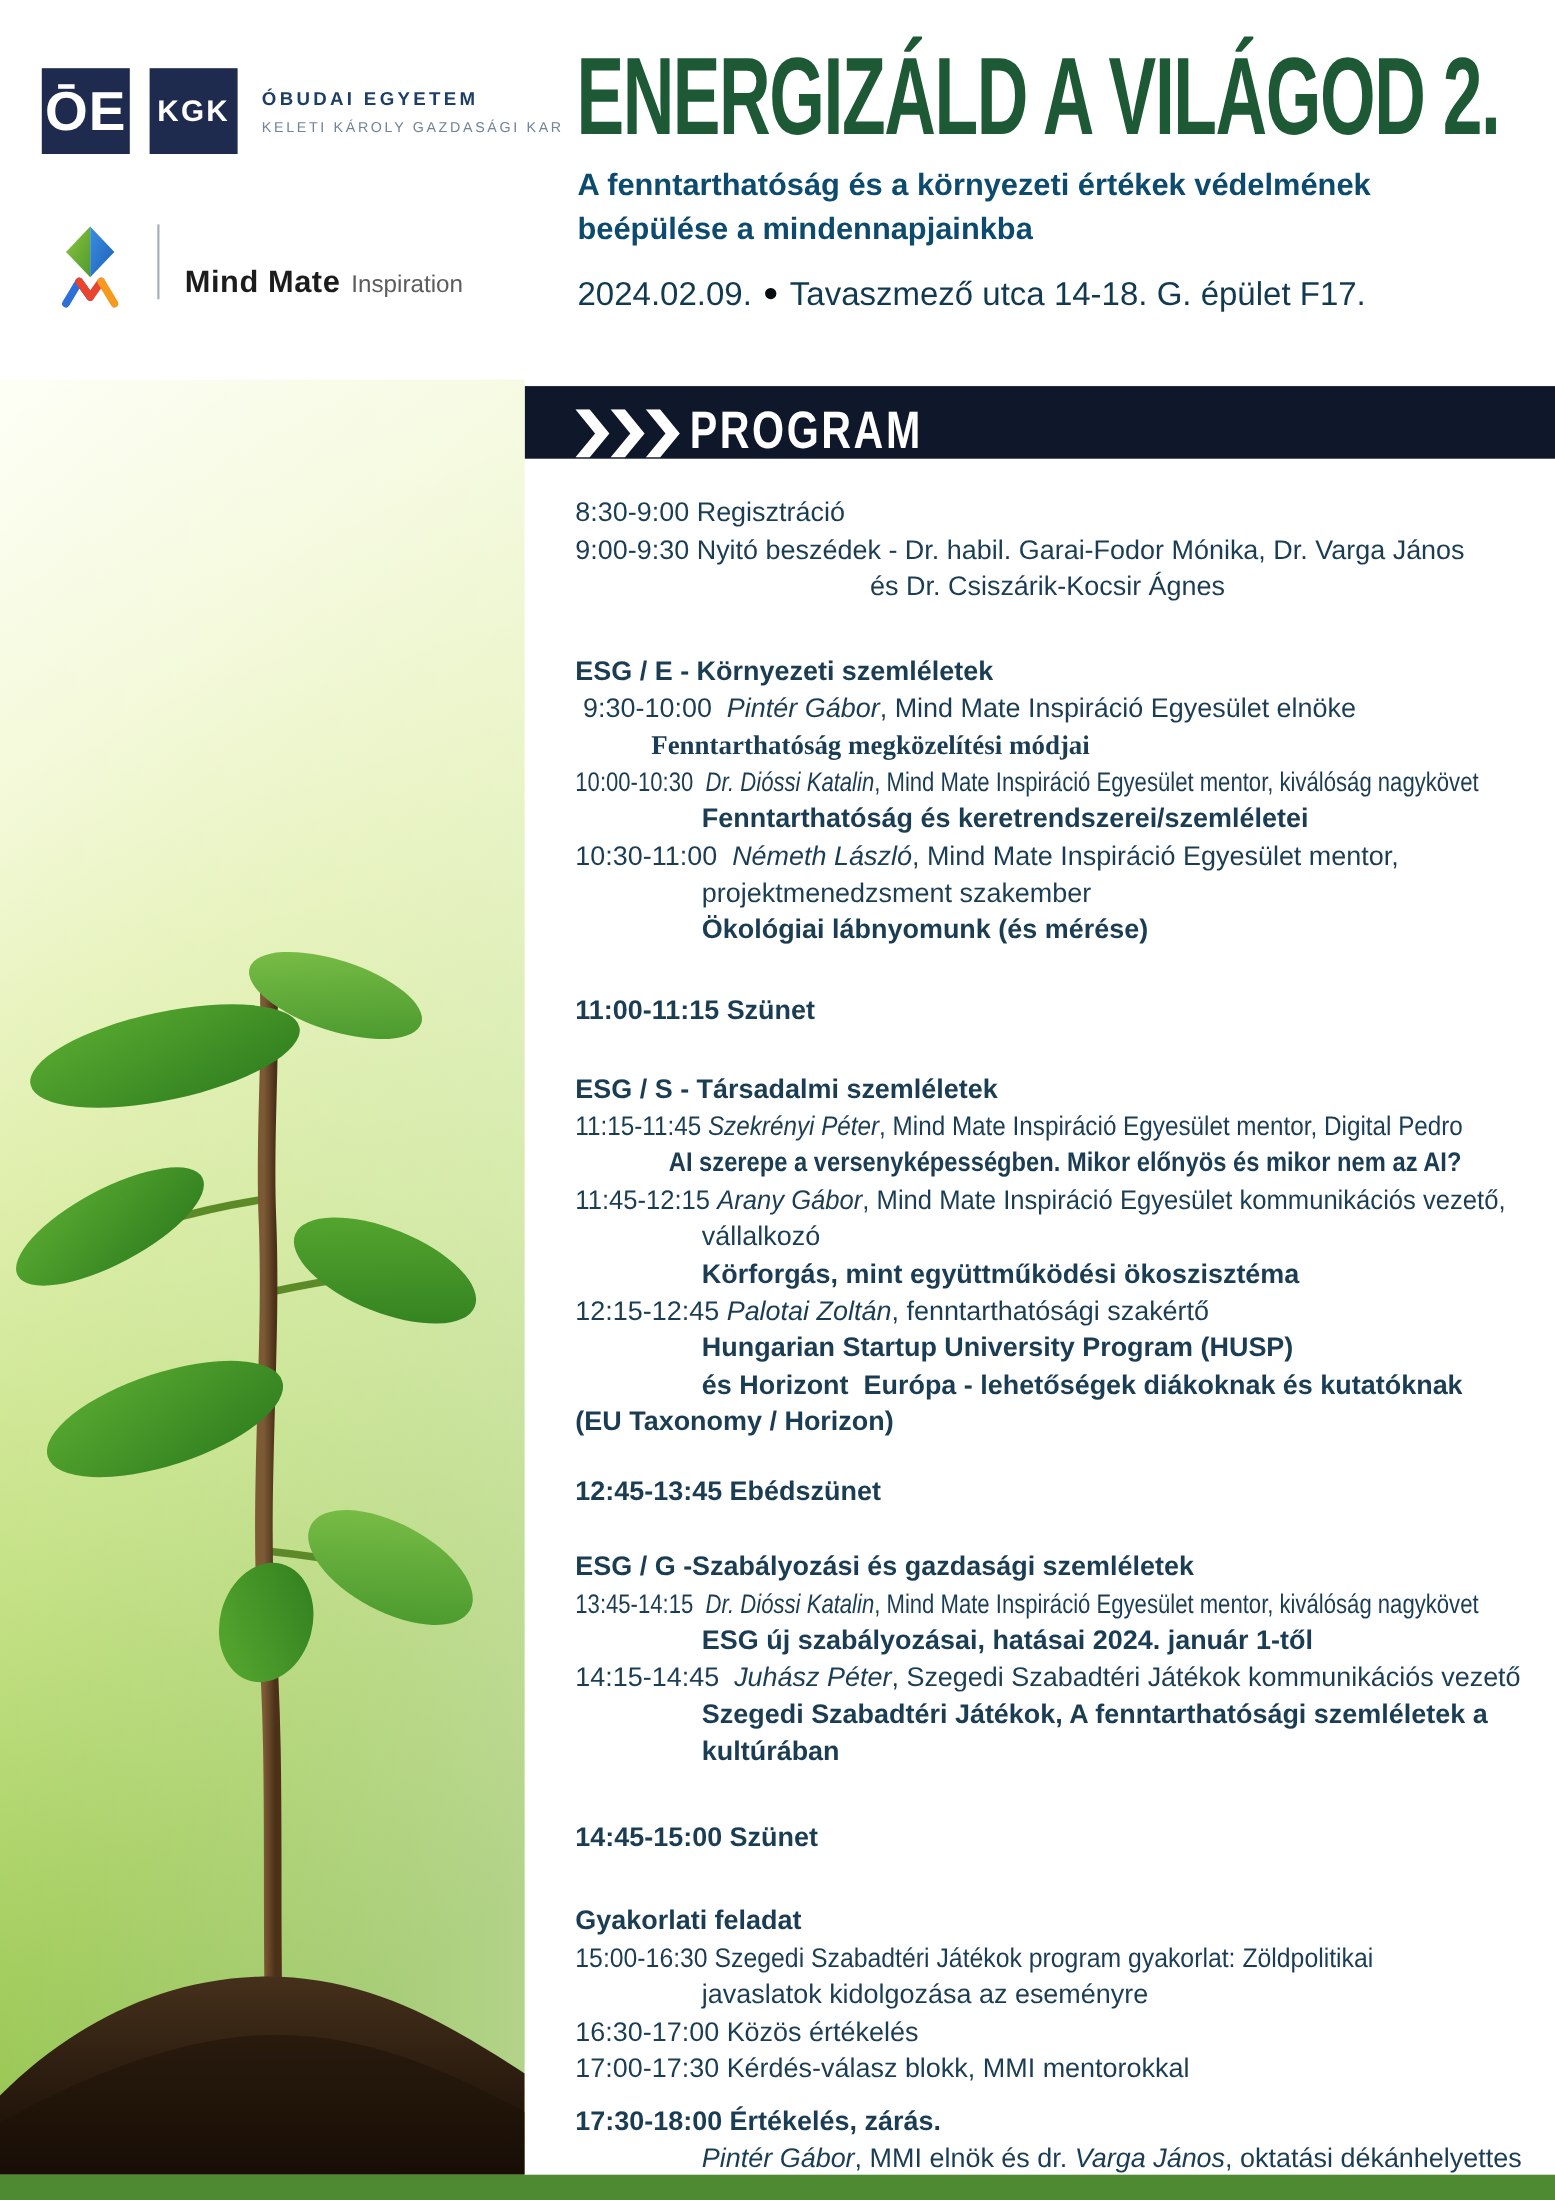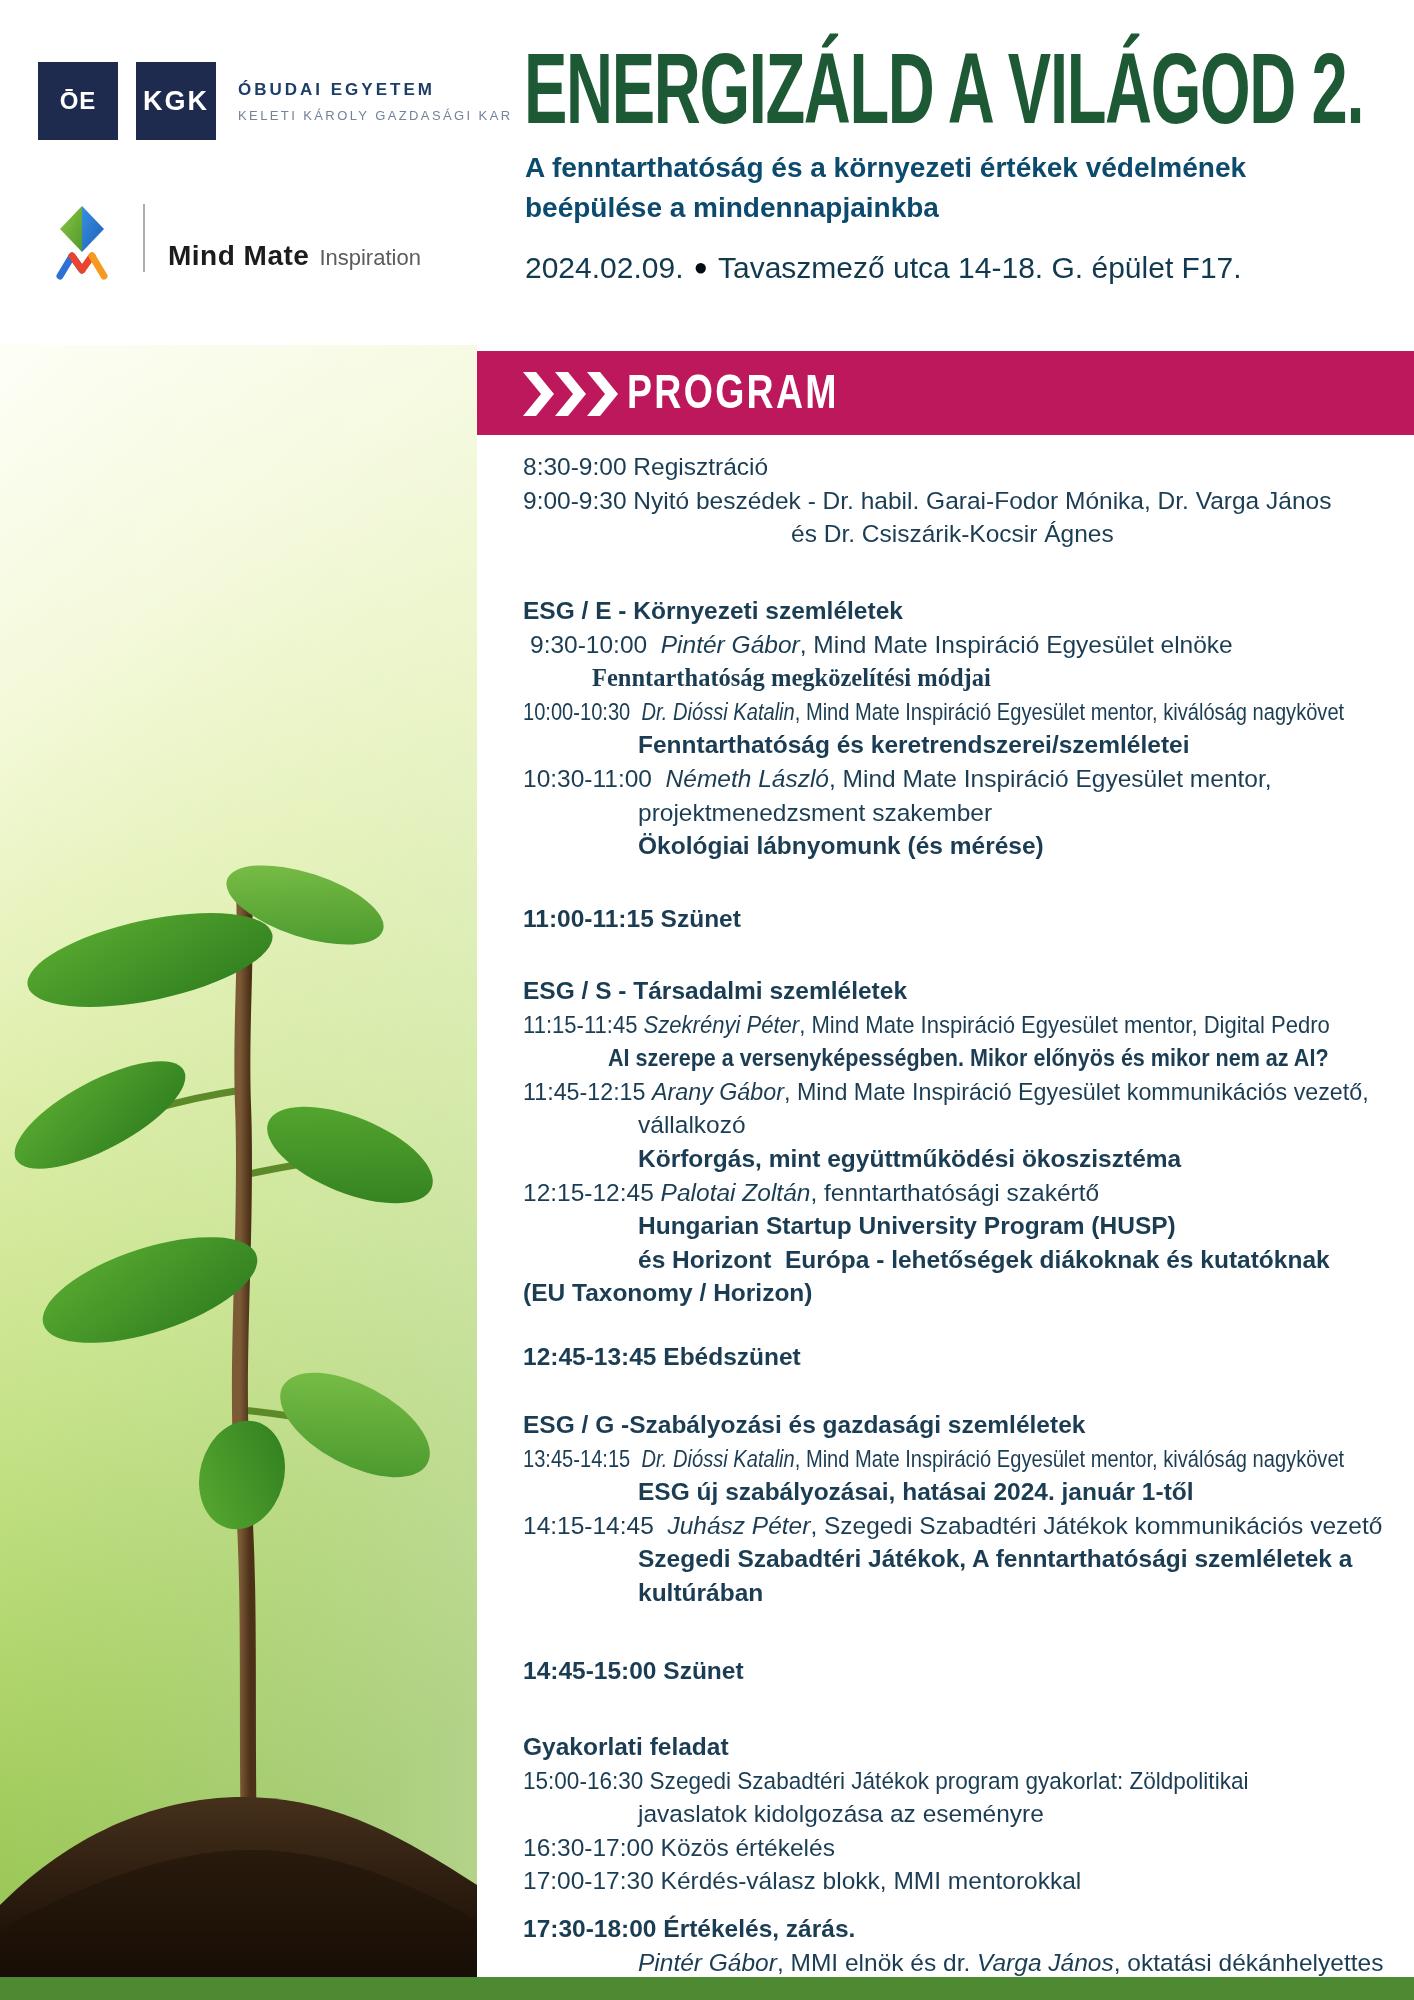--- a/index.html
+++ b/index.html
@@ -9,21 +9,21 @@
     font-family:"Liberation Sans", sans-serif;
     color:#1c3e55;
   }
 
   
   .badge {
     position:absolute; width:80px; height:78px; background:#1f2b4e;
     color:#ffffff; display:flex; align-items:center; justify-content:center;
     font-weight:bold;
   }
-  .badge.oe  { left:38px;  top:62px; font-size:24px; letter-spacing:1px; }
+  .badge.oe  { left:38px;  top:62px; font-size:50px; letter-spacing:1px; }
   .badge.kgk { left:136px; top:62px; font-size:27px; letter-spacing:2px; }
   .uni-text { position:absolute; left:238px; top:80px; }
   .uni-name { font-size:17px; font-weight:bold; letter-spacing:3px; color:#1d3e66; }
   .uni-faculty { font-size:13px; letter-spacing:2.4px; color:#72839a; margin-top:8px; }
 
   .mm-logo-svg { position:absolute; left:52px; top:204px; }
   .mm-divider { position:absolute; left:143px; top:204px; width:2px; height:68px; background:#a7aeb6; }
   .mm-text { position:absolute; left:168px; top:240px; white-space:nowrap; }
   .mm-brand { font-size:28px; font-weight:bold; color:#1c1c1c; letter-spacing:0.5px; }
   .mm-suffix { font-size:22px; color:#5c5c5c; margin-left:10px; }
@@ -34,22 +34,22 @@
     font-size:100px; line-height:100px; font-weight:bold; color:#1e5935;
     white-space:nowrap; letter-spacing:-2px;
     transform:scaleX(0.65); transform-origin:left top;
   }
   .subtitle { position:absolute; left:525px; top:148px; font-size:28px; font-weight:bold; color:#0c4a6e; line-height:40px; }
   .dateline { position:absolute; left:525px; top:251px; font-size:30px; font-weight:normal; color:#11394f; white-space:nowrap; }
   .dateline .sep { font-size:24px; position:relative; top:-3px; padding:0 10px; color:#050d13; }
 
   
   .band {
-    position:absolute; left:477px; top:351px; width:937px; height:84px;
-    background:#be185d;
+    position:absolute; left:477px; top:351px; width:937px; height:66px;
+    background:#0f172a;
   }
   .band .chev { position:absolute; left:46px; top:21px; }
   .band .label {
     position:absolute; left:150px; top:13px;
     color:#ffffff; font-size:48px; font-weight:bold; letter-spacing:3px;
     transform:scaleX(0.78); transform-origin:left top; white-space:nowrap;
   }
 
   
   .sblock { position:absolute; left:523px; width:891px; }

